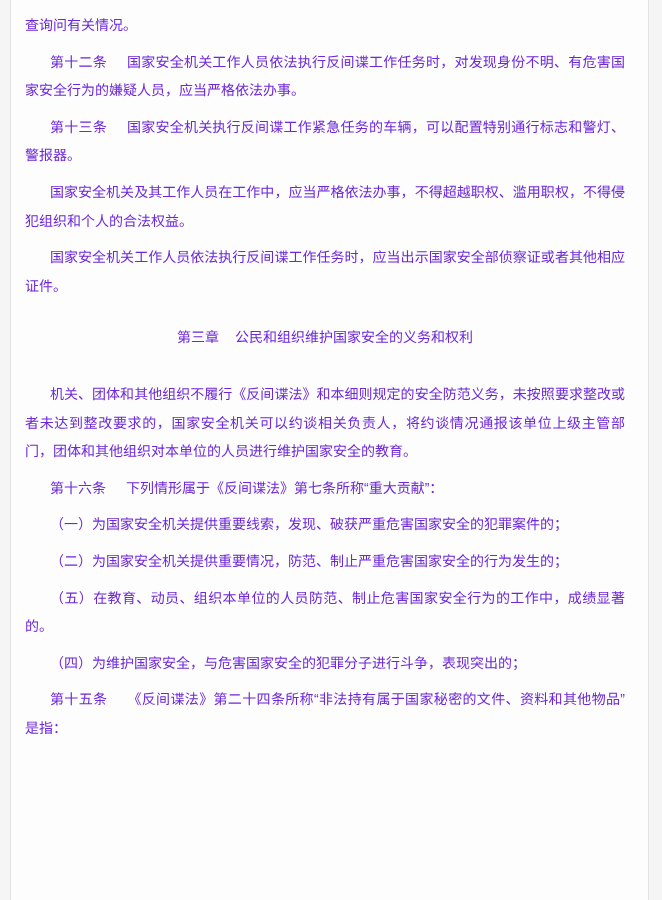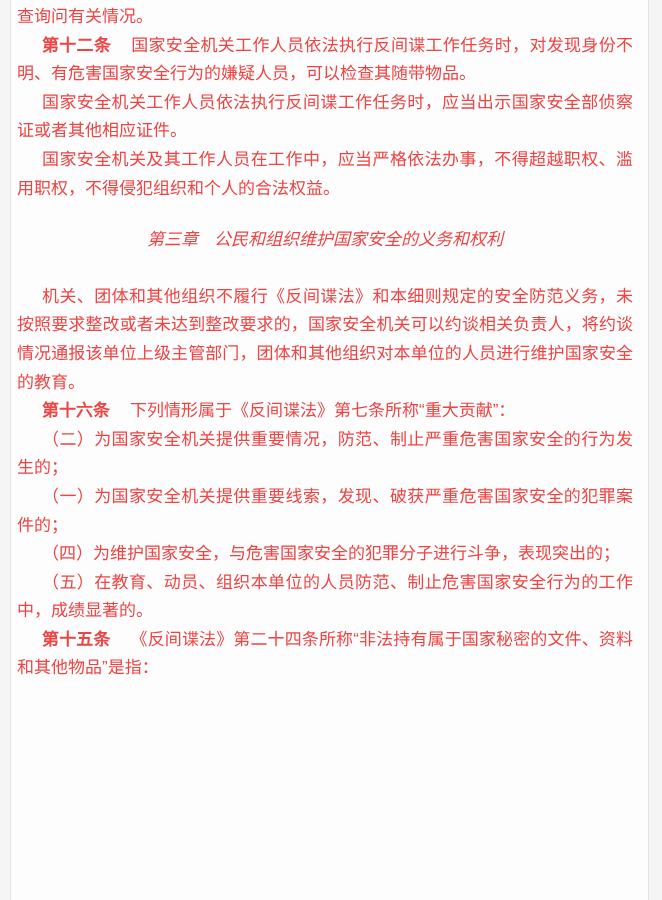--- a/index.html
+++ b/index.html
@@ -26,63 +26,63 @@
     width: 639px;
     height: 900px;
     box-sizing: border-box;
     background: #fdfdfd;
     border-left: 1px solid #e2e2e2;
     border-right: 1px solid #e2e2e2;
     padding: 3px 15px 0 6px;
     overflow: hidden;
   }
   .doc-body p {
-    margin: 0;
-    font-size: 17px;
+    margin: 8px;
+    font-size: 14px;
     line-height: 28.6px;
-    color: #ef4444;
+    color: #6d28d9;
     text-align: justify;
     letter-spacing: 0;
   }
   .doc-body p.body,
   .doc-body p.article {
     text-indent: 25px;
   }
   .doc-body p.continuation {
     text-indent: 0;
   }
   .doc-body p.chapter {
     text-align: center;
     text-indent: 0;
     margin-top: 23px;
     margin-bottom: 28px;
-    font-style: italic;
   }
   .doc-body .num {
-    font-weight: bold;
+    font-weight: normal;
     margin-right: 20px;
   }
   .doc-body p.chapter .num {
     font-weight: normal;
     margin-right: 16px;
   }
 </style>
 </head>
 <body>
 
 <div class="page">
   <div class="content-column">
     <div class="doc-body" id="doc-body">
         <p class="continuation"><span>查询问有关情况。</span></p>
-        <p class="article"><span class="num">第十二条</span><span>国家安全机关工作人员依法执行反间谍工作任务时，对发现身份不明、有危害国家安全行为的嫌疑人员，可以检查其随带物品。</span></p>
+        <p class="article"><span class="num">第十二条</span><span>国家安全机关工作人员依法执行反间谍工作任务时，对发现身份不明、有危害国家安全行为的嫌疑人员，应当严格依法办事。</span></p>
+        <p class="article"><span class="num">第十三条</span><span>国家安全机关执行反间谍工作紧急任务的车辆，可以配置特别通行标志和警灯、警报器。</span></p>
+        <p class="body"><span>国家安全机关及其工作人员在工作中，应当严格依法办事，不得超越职权、滥用职权，不得侵犯组织和个人的合法权益。</span></p>
         <p class="body"><span>国家安全机关工作人员依法执行反间谍工作任务时，应当出示国家安全部侦察证或者其他相应证件。</span></p>
-        <p class="body"><span>国家安全机关及其工作人员在工作中，应当严格依法办事，不得超越职权、滥用职权，不得侵犯组织和个人的合法权益。</span></p>
         <p class="chapter"><span class="num">第三章</span><span>公民和组织维护国家安全的义务和权利</span></p>
         <p class="body"><span>机关、团体和其他组织不履行《反间谍法》和本细则规定的安全防范义务，未按照要求整改或者未达到整改要求的，国家安全机关可以约谈相关负责人，将约谈情况通报该单位上级主管部门，团体和其他组织对本单位的人员进行维护国家安全的教育。</span></p>
         <p class="article"><span class="num">第十六条</span><span>下列情形属于《反间谍法》第七条所称“重大贡献”：</span></p>
+        <p class="body"><span>（一）为国家安全机关提供重要线索，发现、破获严重危害国家安全的犯罪案件的；</span></p>
         <p class="body"><span>（二）为国家安全机关提供重要情况，防范、制止严重危害国家安全的行为发生的；</span></p>
-        <p class="body"><span>（一）为国家安全机关提供重要线索，发现、破获严重危害国家安全的犯罪案件的；</span></p>
+        <p class="body"><span>（五）在教育、动员、组织本单位的人员防范、制止危害国家安全行为的工作中，成绩显著的。</span></p>
         <p class="body"><span>（四）为维护国家安全，与危害国家安全的犯罪分子进行斗争，表现突出的；</span></p>
-        <p class="body"><span>（五）在教育、动员、组织本单位的人员防范、制止危害国家安全行为的工作中，成绩显著的。</span></p>
         <p class="article"><span class="num">第十五条</span><span>《反间谍法》第二十四条所称“非法持有属于国家秘密的文件、资料和其他物品”是指：</span></p>
       </div>
   </div>
 </div>
 
 </body></html>

